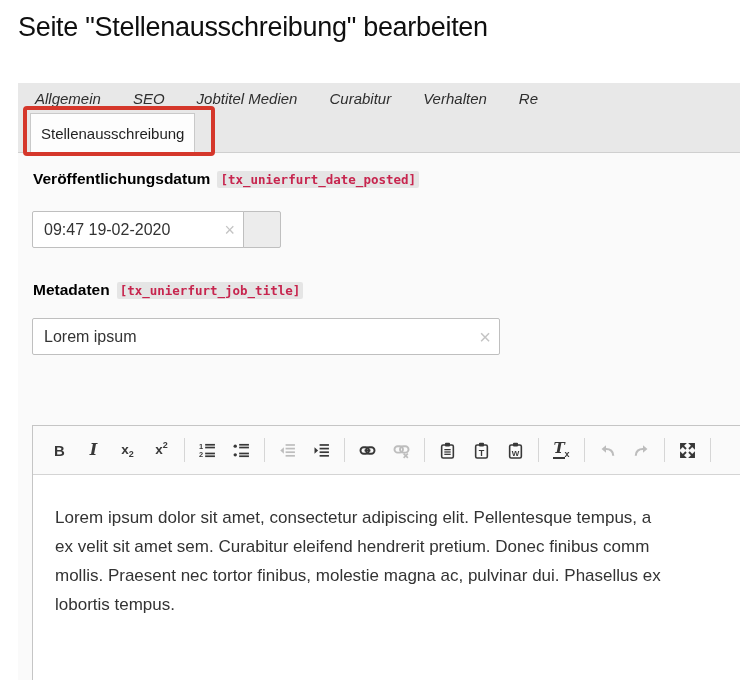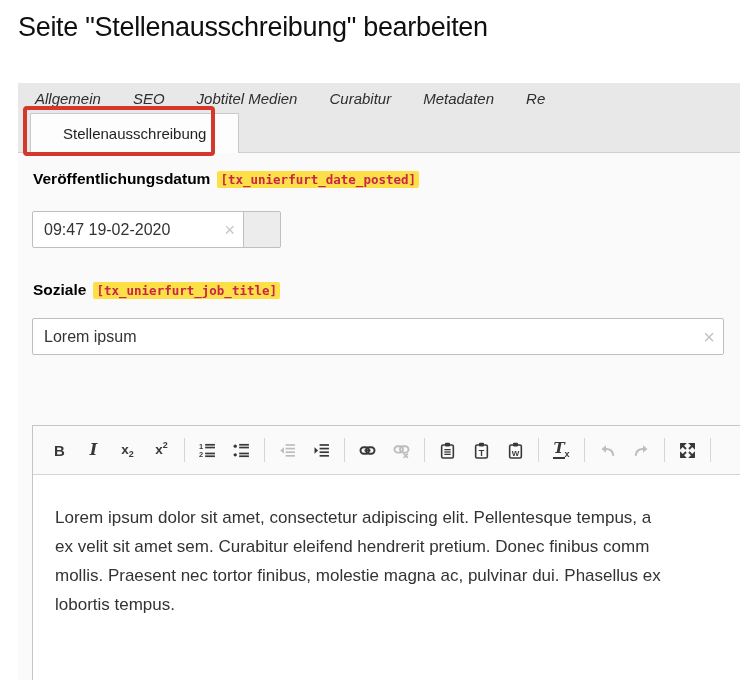--- a/index.html
+++ b/index.html
@@ -9,47 +9,47 @@
   .page-title { position: absolute; left: 18px; top: 12px; font-size: 27px;
     font-weight: 500; color: #0f0f0f; letter-spacing: -0.3px; white-space: nowrap; }
 
   
   .tabstrip { position: absolute; left: 18px; top: 83px; width: 760px; height: 70px;
     background: #e8e8e8; border-bottom: 1px solid #cfcfcf; }
   .tabs-row1 { display: flex; height: 30px; align-items: center; padding-left: 1px; }
   .tab1 { padding: 0 16px; font-size: 15px; color: #2e2e2e; cursor: pointer; white-space: nowrap; font-style: italic; }
   .active-tab { position: absolute; left: 12px; top: 30px; height: 40px;
     background: #fdfdfd; border: 1px solid #c9c9c9; border-bottom: none;
-    display: flex; align-items: center; padding: 0 32px; font-size: 15px; color: #1f1f1f; }
+    display: flex; align-items: center; padding: 0 10px; font-size: 15px; color: #1f1f1f; }
   .annotation-box { position: absolute; left: 5px; top: 23px; width: 192px; height: 50px;
     border: 4px solid #d5372b; border-radius: 4px; pointer-events: none; z-index: 5; }
 
   
   .panel { position: absolute; left: 18px; top: 153px; width: 760px; height: 560px; background: #fafafa; }
   .field-label { position: absolute; left: 15px; font-size: 15.5px; font-weight: 700;
     color: #000; white-space: nowrap; }
   .code-badge { font-family: "DejaVu Sans Mono", monospace; font-size: 12.5px; font-weight: 700;
-    color: #c7254e; background: #fde047; padding: 1px 3px; border-radius: 2px; margin-left: 7px; }
+    color: #c7254e; background: #e5e5e5; padding: 1px 3px; border-radius: 2px; margin-left: 7px; }
 
   .inputgroup { position: absolute; display: flex; height: 37px; }
   .txtwrap { position: relative; height: 37px; background: #fff;
     border: 1px solid #bfbfbf; border-radius: 2px; display: flex; align-items: center; }
   .txtwrap input { border: none; outline: none; background: transparent; height: 100%;
     font-size: 16px; color: #333; padding: 0 30px 0 11px; width: 100%;
     font-family: "Liberation Sans", sans-serif; }
   .clr-btn { position: absolute; right: 6px; top: 50%; transform: translateY(-50%);
     border: none; background: none; color: #c4c4c4; font-size: 18px; line-height: 1;
     cursor: pointer; padding: 2px; }
   .date-group { left: 14px; top: 58px; }
   .date-group .txtwrap { width: 212px; border-radius: 2px 0 0 2px; }
   .cal-btn { width: 38px; height: 37px; background: #ececec; border: 1px solid #bfbfbf;
     margin-left: -1px; border-radius: 0 2px 2px 0; display: flex; align-items: center;
     justify-content: center; color: #222; cursor: pointer; }
   .title-group { left: 14px; top: 165px; }
-  .title-group .txtwrap { width: 692px; }
+  .title-group .txtwrap { width: 468px; }
   .title-group .clr-btn { font-size: 20px; }
 
   
   .rte { position: absolute; left: 14px; top: 272px; width: 746px; height: 430px;
     background: #fff; border: 1px solid #c5c5c5; }
   .rte-toolbar { height: 49px; background: #fafafa; border-bottom: 1px solid #d4d4d4;
     display: flex; align-items: center; padding: 0 13px; gap: 7px; }
   .tb-btn { width: 27px; height: 27px; display: flex; align-items: center; justify-content: center;
     background: transparent; border: none; color: #383838; cursor: pointer; flex: 0 0 auto; }
   .tb-btn.dis { color: #bdbdbd; cursor: default; }
@@ -69,21 +69,21 @@
 <body>
 
 <h1 class="page-title">Seite "Stellenausschreibung" bearbeiten</h1>
 
 <div class="tabstrip">
   <div class="tabs-row1">
       <div class="tab1">Allgemein</div>
       <div class="tab1">SEO</div>
       <div class="tab1">Jobtitel Medien</div>
       <div class="tab1">Curabitur</div>
-      <div class="tab1">Metadaten</div>
+      <div class="tab1">Verhalten</div>
       <div class="tab1">Re</div>
     </div>
   <div class="active-tab">
     <span>Stellenausschreibung</span>
   </div>
   <div class="annotation-box"></div>
 </div>
 
 <div class="panel">
 
@@ -113,21 +113,21 @@
       <rect x="3.4" y="12.4" width="1.9" height="1.6"></rect>
               <rect x="6" y="12.4" width="1.9" height="1.6"></rect>
               <rect x="8.6" y="12.4" width="1.9" height="1.6"></rect>
               <rect x="11.2" y="12.4" width="1.9" height="1.6"></rect>
     </g>
   </svg></span>
     </button>
   </div>
 
   <div class="field-label" style="top:128px">
-    <span>Soziale</span><span class="code-badge">[tx_unierfurt_job_title]</span>
+    <span>Metadaten</span><span class="code-badge">[tx_unierfurt_job_title]</span>
   </div>
   <div class="inputgroup title-group">
     <div class="txtwrap">
       <input type="text" value="Lorem ipsum" style="">
       <button class="clr-btn">×</button>
     </div>
   </div>
 
 
   <div class="rte">

